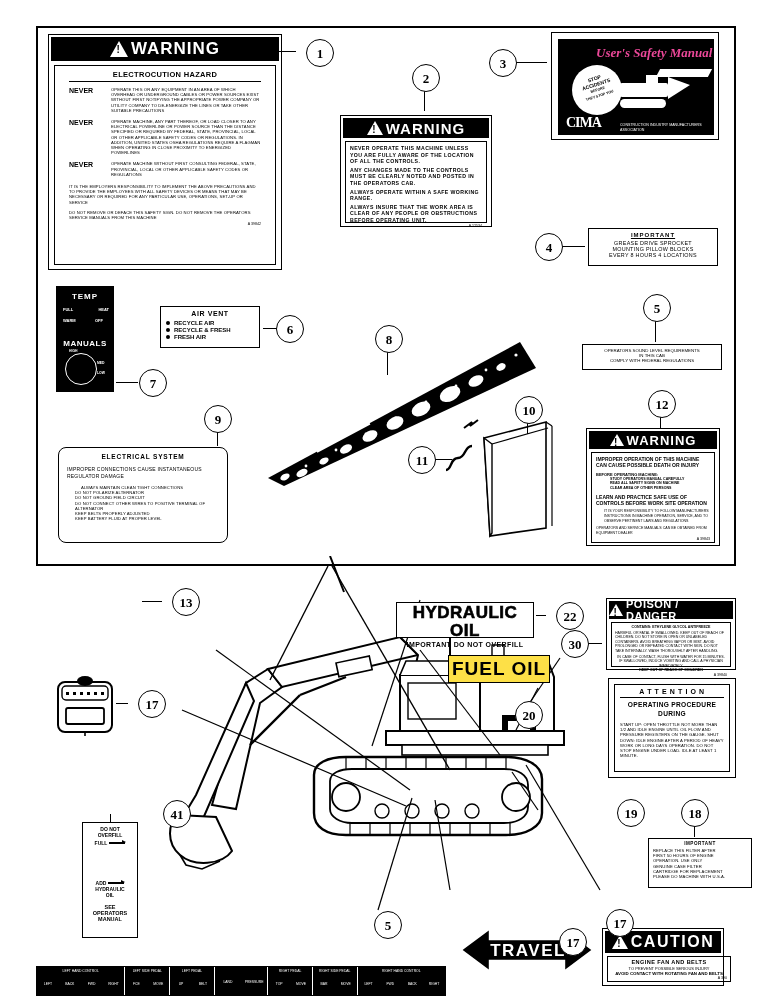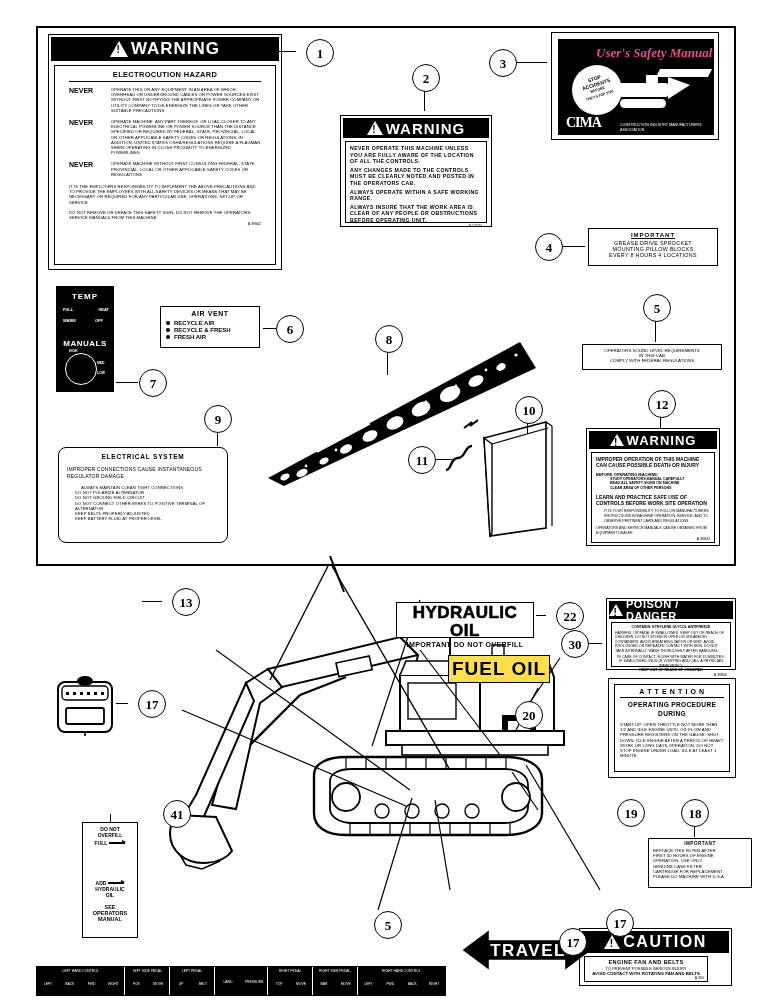--- a/index.html
+++ b/index.html
@@ -362,21 +362,21 @@
   <div class="box" style="left:648px;top:838px;width:104px;height:50px;padding:2px 4px;">
     <div class="ctr bold" style="font-size:4.6px;letter-spacing:.5px;">IMPORTANT</div>
     <div class="tiny" style="margin-top:2px;">REPLACE THIS FILTER AFTER</div>
     <div class="tiny">FIRST 50 HOURS OF ENGINE</div>
     <div class="tiny">OPERATION. USE ONLY</div>
     <div class="tiny">GENUINE CASE FILTER</div>
     <div class="tiny">CARTRIDGE FOR REPLACEMENT</div>
     <div class="tiny">PLEASE DO MACHINE WITH U.S.A.</div>
   </div>
 
-  <div class="abs" style="left:579px;top:928px;width:153px;height:58px;border:1px solid #000;background:#fff;box-sizing:border-box;">
+  <div class="abs" style="left:602px;top:928px;width:122px;height:58px;border:1px solid #000;background:#fff;box-sizing:border-box;">
     <div class="warnbar" style="height:22px;font-size:16px;margin:2px;letter-spacing:1.5px;">
       <span class="wtri" style="border-bottom-width:14px;border-left-width:8px;border-right-width:8px;"></span>
         <span>CAUTION</span>
     </div>
     <div class="abs" style="left:4px;top:27px;width:124px;height:26px;border:1px solid #000;box-sizing:border-box;padding:2px 3px;">
       <div class="ctr bold" style="font-size:5.6px;letter-spacing:.4px;">ENGINE FAN AND BELTS</div>
       <div class="ctr" style="font-size:4px;margin-top:1px;">TO PREVENT POSSIBLE SERIOUS INJURY</div>
       <div class="ctr bold" style="font-size:4.4px;">AVOID CONTACT WITH ROTATING FAN AND BELTS</div>
       <div class="tiny2" style="text-align:right;">A 390</div>
     </div>

